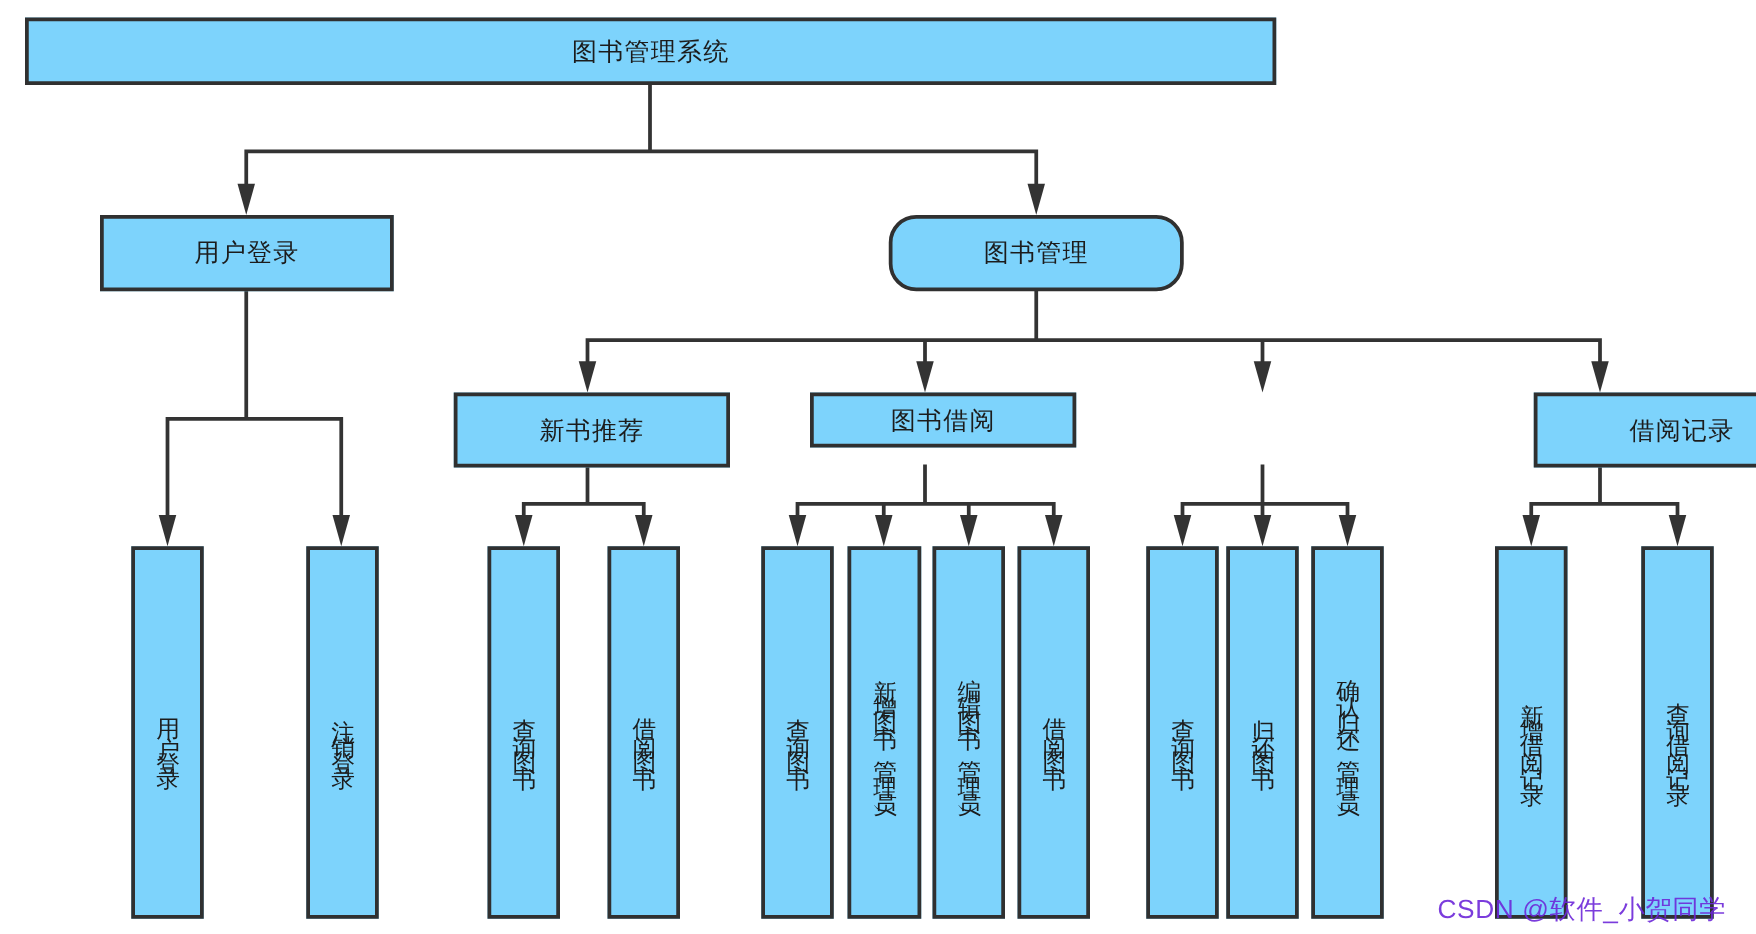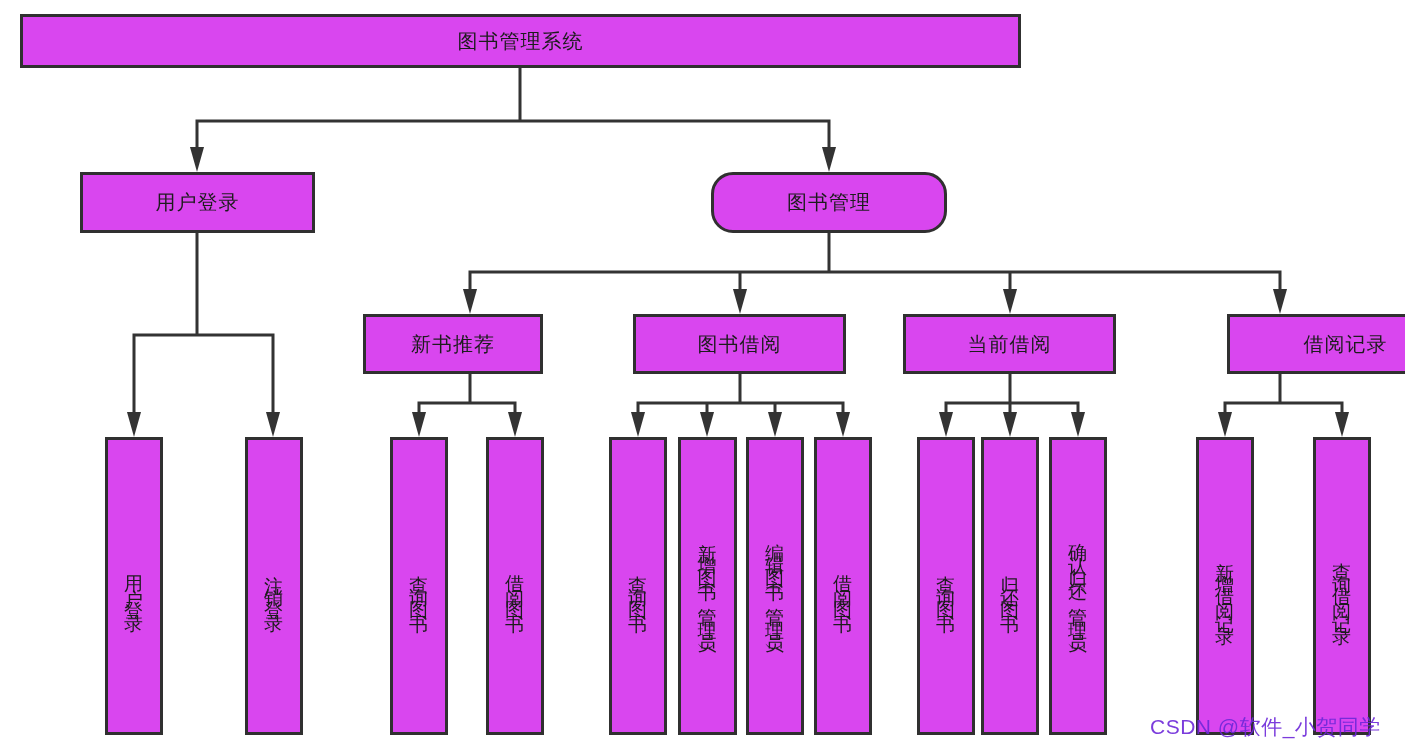--- a/index.html
+++ b/index.html
@@ -19,21 +19,21 @@
     position: absolute;
     left: 0;
     top: 0;
     width: 1405px;
     height: 747px;
   }
   .node {
     position: absolute;
     box-sizing: border-box;
     border: 3px solid #303030;
-    background: #d946ef;
+    background: #7dd3fc;
     display: flex;
     align-items: center;
     justify-content: center;
     color: #1c1c1c;
   }
   .h-node {
     font-size: 20px;
     letter-spacing: 1px;
     white-space: nowrap;
   }
@@ -90,23 +90,22 @@
       <polygon points="1218,412 1232,412 1225,437"></polygon>
       <polygon points="1335,412 1349,412 1342,437"></polygon>
     </g>
   </svg>
 
   <div class="node h-node" style="left:20px; top:14px; width:1001px; height:54px;">图书管理系统</div>
 
   <div class="node h-node" style="left:80px; top:172px; width:235px; height:61px;">用户登录</div>
   <div class="node h-node" style="left:711px; top:172px; width:236px; height:61px;border-radius:22px;">图书管理</div>
 
-  <div class="node h-node" style="left:363px; top:314px; width:180px; height:60px;">新书推荐</div>
-  <div class="node h-node" style="left:633px; top:314px; width:213px; height:60px;">图书借阅</div>
-  <div class="node h-node" style="left:903px; top:314px; width:213px; height:60px;">当前借阅</div>
+  <div class="node h-node" style="left:363px; top:314px; width:221px; height:60px;">新书推荐</div>
+  <div class="node h-node" style="left:648px; top:314px; width:213px; height:44px;">图书借阅</div>
   <div class="node h-node" style="left:1227px; top:314px; width:237px; height:60px;">借阅记录</div>
 
   <div class="node v-node" style="left:105px; top:437px; width:58px; height:298px;">用户登录</div>
   <div class="node v-node" style="left:245px; top:437px; width:58px; height:298px;">注销登录</div>
 
   <div class="node v-node" style="left:390px; top:437px; width:58px; height:298px;">查询图书</div>
   <div class="node v-node" style="left:486px; top:437px; width:58px; height:298px;">借阅图书</div>
 
   <div class="node v-node" style="left:609px; top:437px; width:58px; height:298px;">查询图书</div>
   <div class="node v-node" style="left:678px; top:437px; width:59px; height:298px;">新增图书（管理员）</div>

